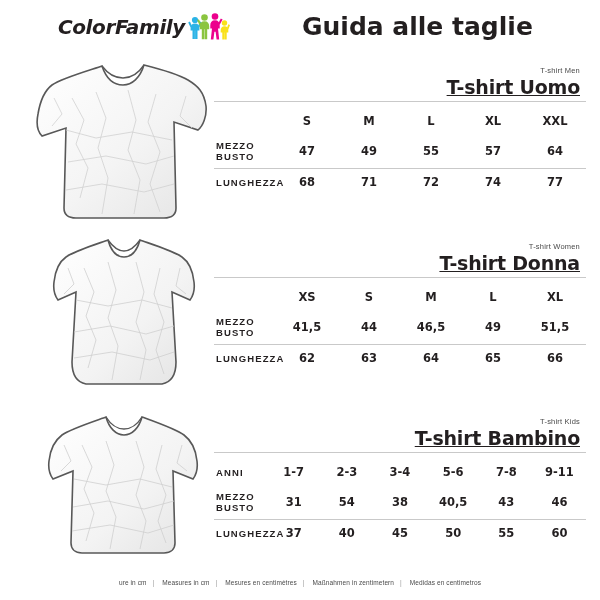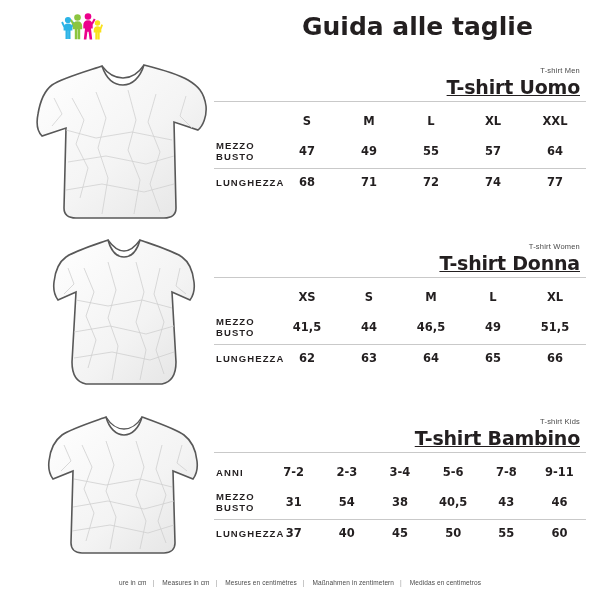--- a/index.html
+++ b/index.html
@@ -159,20 +159,21 @@
   .footer span { margin: 0 5px; }
   .footer .sep { color: #9a9a9a; margin: 0 1px; }
 </style>
 </head>
 <body>
 
 <div class="page">
 
   <div class="header">
     <div class="logo-wrap">
+      <div class="logo-text">ColorFamily</div>
       <div class="logo-figures">
         <svg width="42" height="34" viewBox="0 0 42 34">
 
           <g fill="#2bb3e6">
             <circle cx="7" cy="10" r="3.1"></circle>
             <path d="M7 13.5 c-3 0-4.4 2-4.4 4.6 l0 2.4 1.9 0 0 8.6 2.4 0 0-8.6 0.2 0 0 8.6 2.4 0 0-8.6 1.9 0 0-2.4 C11.4 15.5 10 13.5 7 13.5 z"></path>
             <path d="M2.6 17.4 L0.2 12.4 1.9 11.6 4.2 16.4 z"></path>
             <path d="M11.4 17.4 L13.8 12.4 12.1 11.6 9.8 16.4 z"></path>
           </g>
 
@@ -349,21 +350,21 @@
       </svg>
     </div>
     <div class="table-zone">
       <div class="sec-label-sm">T-shirt Kids</div>
       <div class="sec-title">T-shirt Bambino</div>
       <div class="thline"></div>
       <table class="size">
         <thead>
           <tr>
             <td class="rowlabel">ANNI</td>
-            <td>7-2</td>
+            <td>1-7</td>
             <td>2-3</td>
             <td>3-4</td>
             <td>5-6</td>
             <td>7-8</td>
             <td>9-11</td>
           </tr>
         </thead>
         <tbody>
           <tr>
             <td class="rowlabel">MEZZO BUSTO</td>

